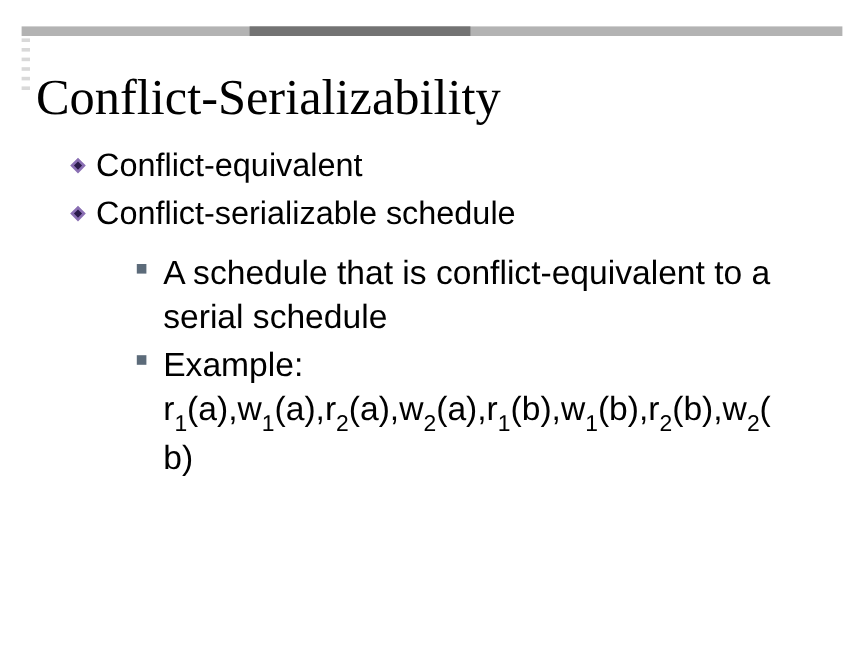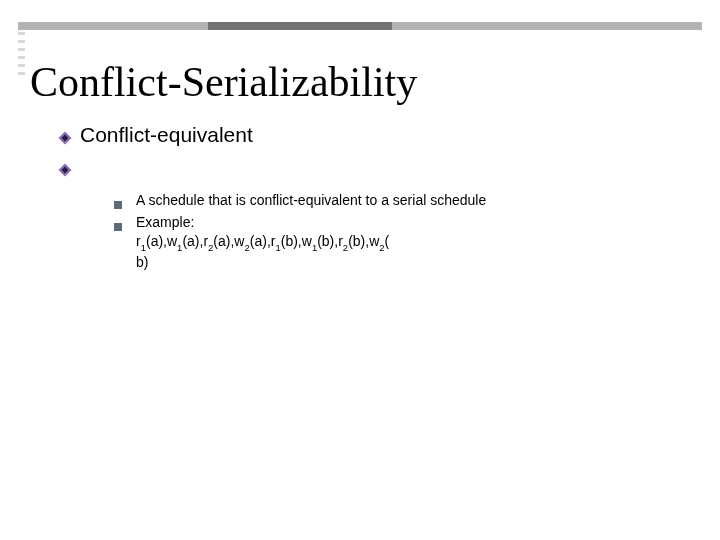--- a/index.html
+++ b/index.html
@@ -63,42 +63,42 @@
     margin-bottom: 6px;
   }
   .dia-icon {
     width: 14px;
     height: 14px;
     flex-shrink: 0;
     margin-top: 9px;
     margin-right: 8px;
   }
   .level1-text {
-    font-size: 21px;
+    font-size: 27px;
     line-height: 1.25;
   }
   .level2-group {
     margin-top: 14px;
     margin-left: 84px;
   }
   .level2 {
     display: flex;
     align-items: flex-start;
     margin-bottom: 4px;
   }
   .sq-icon {
     width: 8px;
     height: 8px;
     background: #5c6b7a;
     flex-shrink: 0;
     margin-top: 10px;
     margin-right: 14px;
   }
   .level2-text {
-    font-size: 14px;
+    font-size: 28px;
     line-height: 1.3;
     max-width: 520px;
   }
   .sub {
     font-size: 0.68em;
     vertical-align: sub;
     position: relative;
     top: 0.15em;
   }
 </style>
@@ -126,20 +126,21 @@
       <rect x="3.5" y="3.5" width="7" height="7" fill="none" stroke="#8a6fb3" stroke-width="2.2" transform="rotate(45 7 7)"></rect>
     </svg>
     <div class="level1-text">Conflict-equivalent</div>
   </div>
 
   <div class="level1">
     <svg class="dia-icon" viewBox="0 0 14 14">
       <rect x="3.5" y="3.5" width="7" height="7" fill="#2a1a4a" transform="rotate(45 7 7)"></rect>
       <rect x="3.5" y="3.5" width="7" height="7" fill="none" stroke="#8a6fb3" stroke-width="2.2" transform="rotate(45 7 7)"></rect>
     </svg>
+    <div class="level1-text">Conflict-serializable schedule</div>
   </div>
 
   <div class="level2-group">
 
     <div class="level2">
       <div class="sq-icon"></div>
       <div class="level2-text">A schedule that is conflict-equivalent to a serial schedule</div>
     </div>
 
     <div class="level2">

